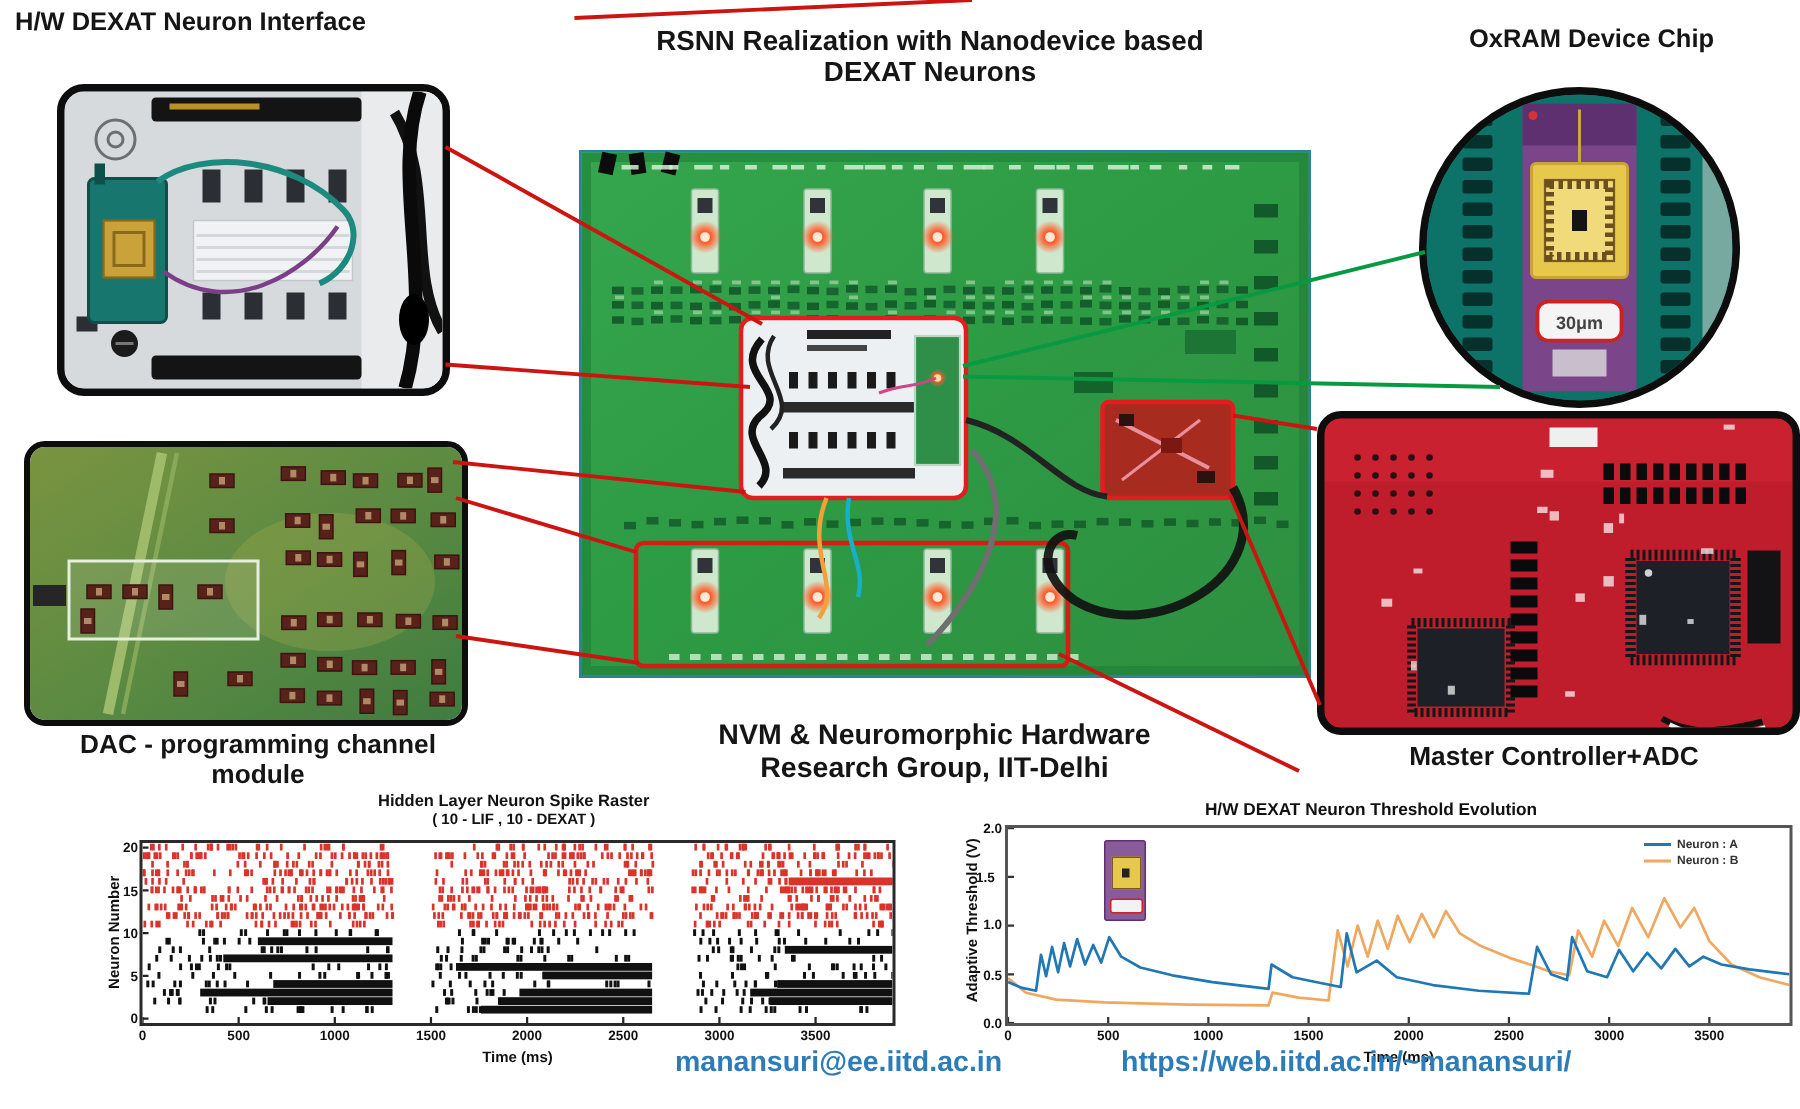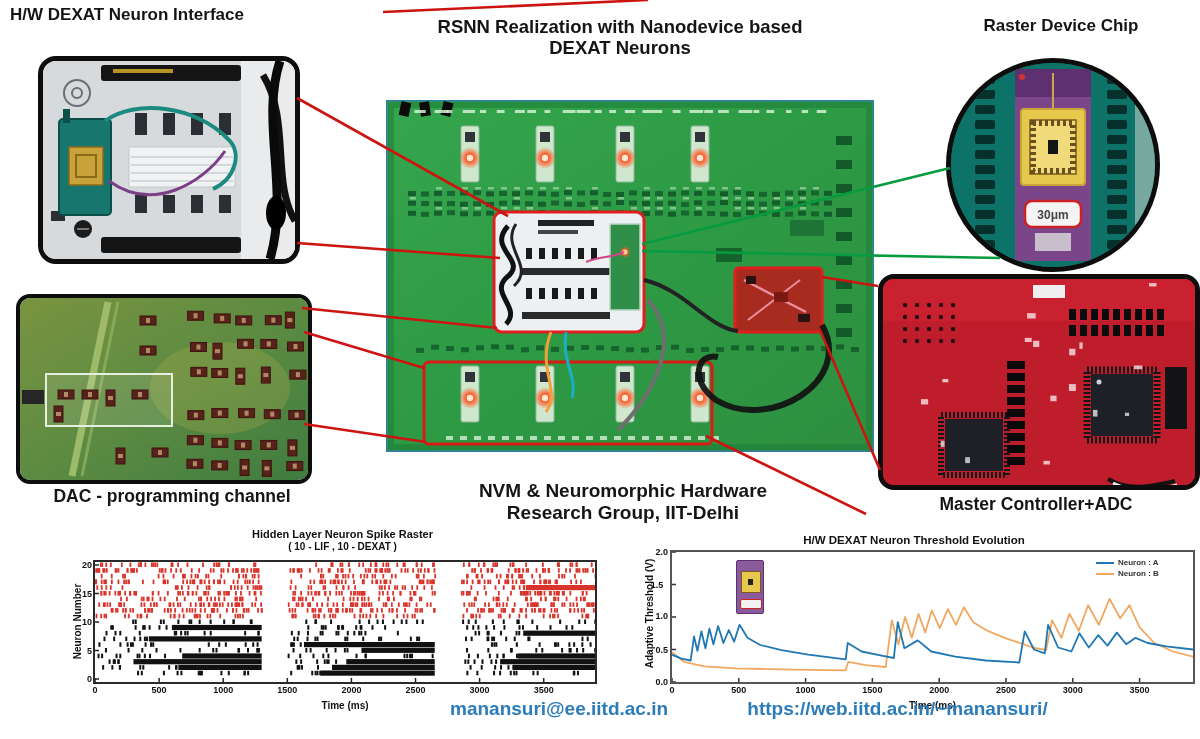--- a/index.html
+++ b/index.html
@@ -44,23 +44,24 @@
 </head>
 <body>
 
 <div id="canvas">
 
   <div class="lbl" id="label-tl">H/W DEXAT Neuron Interface</div>
   <div class="lbl" id="fig-title">
     <div>RSNN Realization with Nanodevice based</div>
     <div>DEXAT Neurons</div>
   </div>
-  <div class="lbl" id="label-tr">Raster Device Chip</div>
+  <div class="lbl" id="label-tr">OxRAM Device Chip</div>
   <div class="lbl" id="label-bl">
     <div>DAC - programming channel</div>
+    <div>module</div>
   </div>
   <div class="lbl" id="label-br">Master Controller+ADC</div>
   <div class="lbl" id="center-caption">
     <div>NVM &amp; Neuromorphic Hardware</div>
     <div>Research Group, IIT-Delhi</div>
   </div>
 
   <div class="photo" id="inset-interface">
     <svg width="252" height="198" viewBox="0 0 252 198">
       <rect x="0" y="0" width="252" height="198" fill="#d7dadd"></rect>

